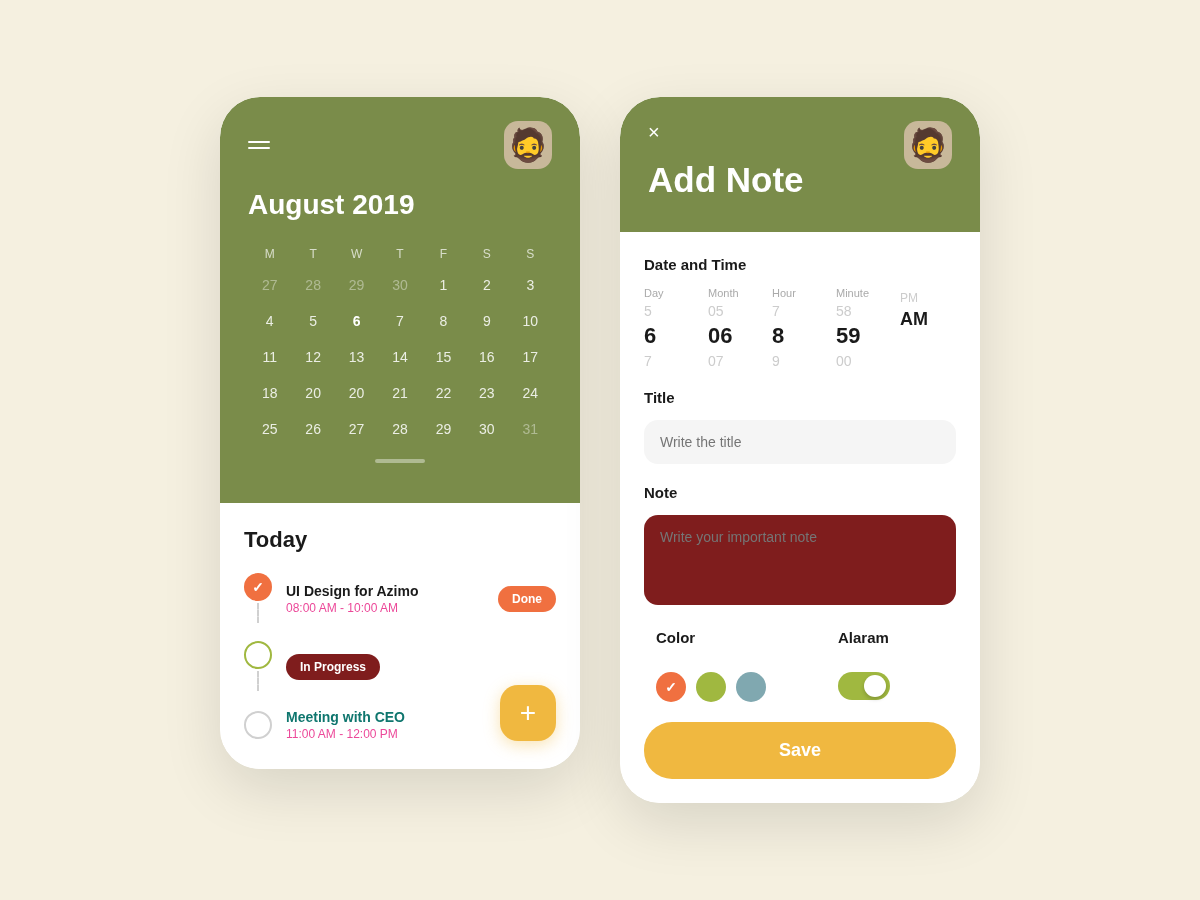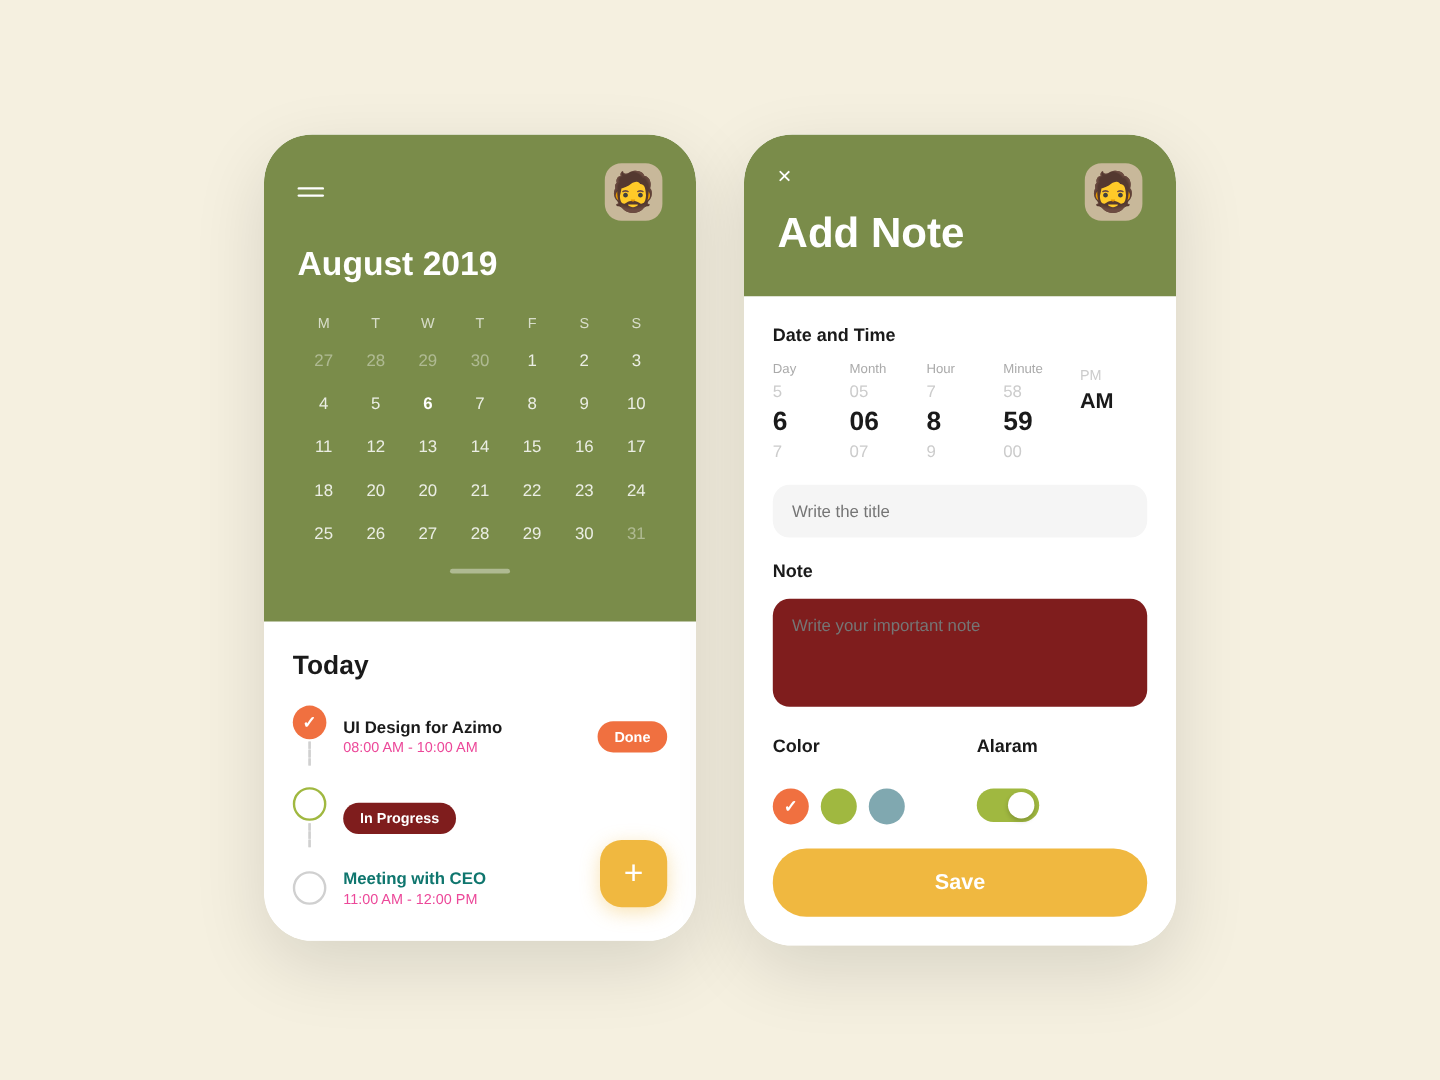--- a/index.html
+++ b/index.html
@@ -333,20 +333,21 @@
       resize: none;
     }
     .color-alarm-row {
       display: flex;
       gap: 60px;
     }
     .color-section, .alarm-section {
       display: flex;
       flex-direction: column;
       gap: 12px;
+      margin-left: 12px;
     }
     .color-dots {
       display: flex;
       gap: 10px;
       align-items: center;
     }
     .color-dot {
       width: 30px;
       height: 30px;
       border-radius: 50%;
@@ -563,20 +564,21 @@
           <div class="datetime-col">
             <div class="datetime-col-label"></div>
             <div class="ampm-above">PM</div>
             <div class="ampm-value">AM</div>
             <div class="ampm-below">--</div>
           </div>
         </div>
       </div>
 
       <div class="title-section">
+        <div class="section-label">Title</div>
         <input type="text" class="title-input" placeholder="Write the title" style="">
       </div>
 
       <div class="note-section">
         <div class="section-label">Note</div>
         <textarea class="note-textarea" placeholder="Write your important note" style=""></textarea>
       </div>
 
       <div class="color-alarm-row">
         <div class="color-section">

